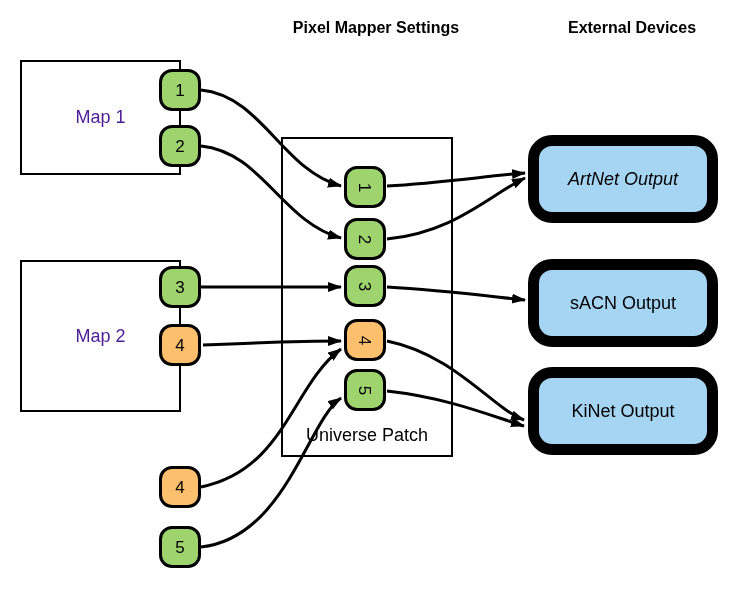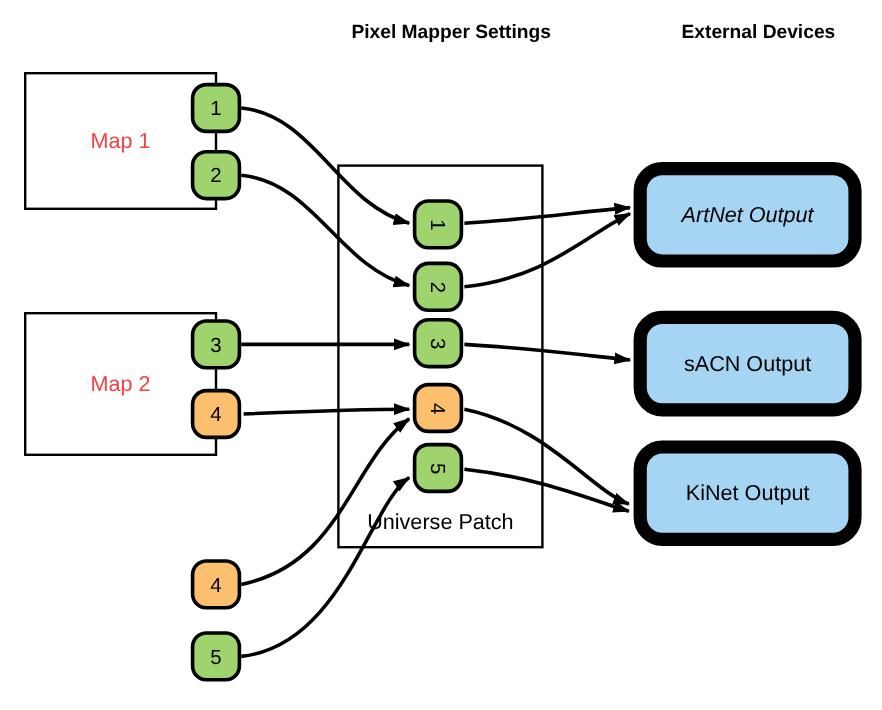--- a/index.html
+++ b/index.html
@@ -8,21 +8,21 @@
     font-family:"Liberation Sans","DejaVu Sans",sans-serif;color:#000;
   }
   .col-title{
     position:absolute;top:19px;font-size:16px;font-weight:bold;text-align:center;
     white-space:nowrap;
   }
   .map-box{
     position:absolute;left:20px;width:161px;border:2px solid #000;background:#fff;
     box-sizing:border-box;display:flex;align-items:center;justify-content:center;
   }
-  .map-label{font-size:18px;color:#ef4444;}
+  .map-label{font-size:18px;color:#4c1d95;}
   .patch-box{
     position:absolute;left:281px;top:137px;width:172px;height:320px;
     border:2px solid #000;background:#fff;box-sizing:border-box;
   }
   .patch-label{
     position:absolute;left:281px;top:425px;width:172px;text-align:center;
     font-size:18px;z-index:4;
   }
   .svg-layer{position:absolute;left:0;top:0;z-index:3;}
   .port{
@@ -46,21 +46,21 @@
 <body>
 
 <div class="canvas">
 
   <div class="col-title" style="left:288px;width:176px;">Pixel Mapper Settings</div>
   <div class="col-title" style="left:552px;width:136px;margin-left:12px;">External Devices</div>
 
   <div class="map-box" style="top:60px;height:115px;">
     <span class="map-label">Map 1</span>
   </div>
-  <div class="map-box" style="top:260px;height:120px;">
+  <div class="map-box" style="top:260px;height:152px;">
     <span class="map-label">Map 2</span>
   </div>
 
   <div class="patch-box"></div>
   <div class="patch-label">Universe Patch</div>
 
   <svg class="svg-layer" width="735" height="592" viewBox="0 0 735 592">
     <defs>
       <marker id="arrow" markerUnits="userSpaceOnUse" markerWidth="16" markerHeight="12" refX="13" refY="5" orient="auto">
         <path d="M0,0 L14,5 L0,10 Z" fill="#000"></path>

